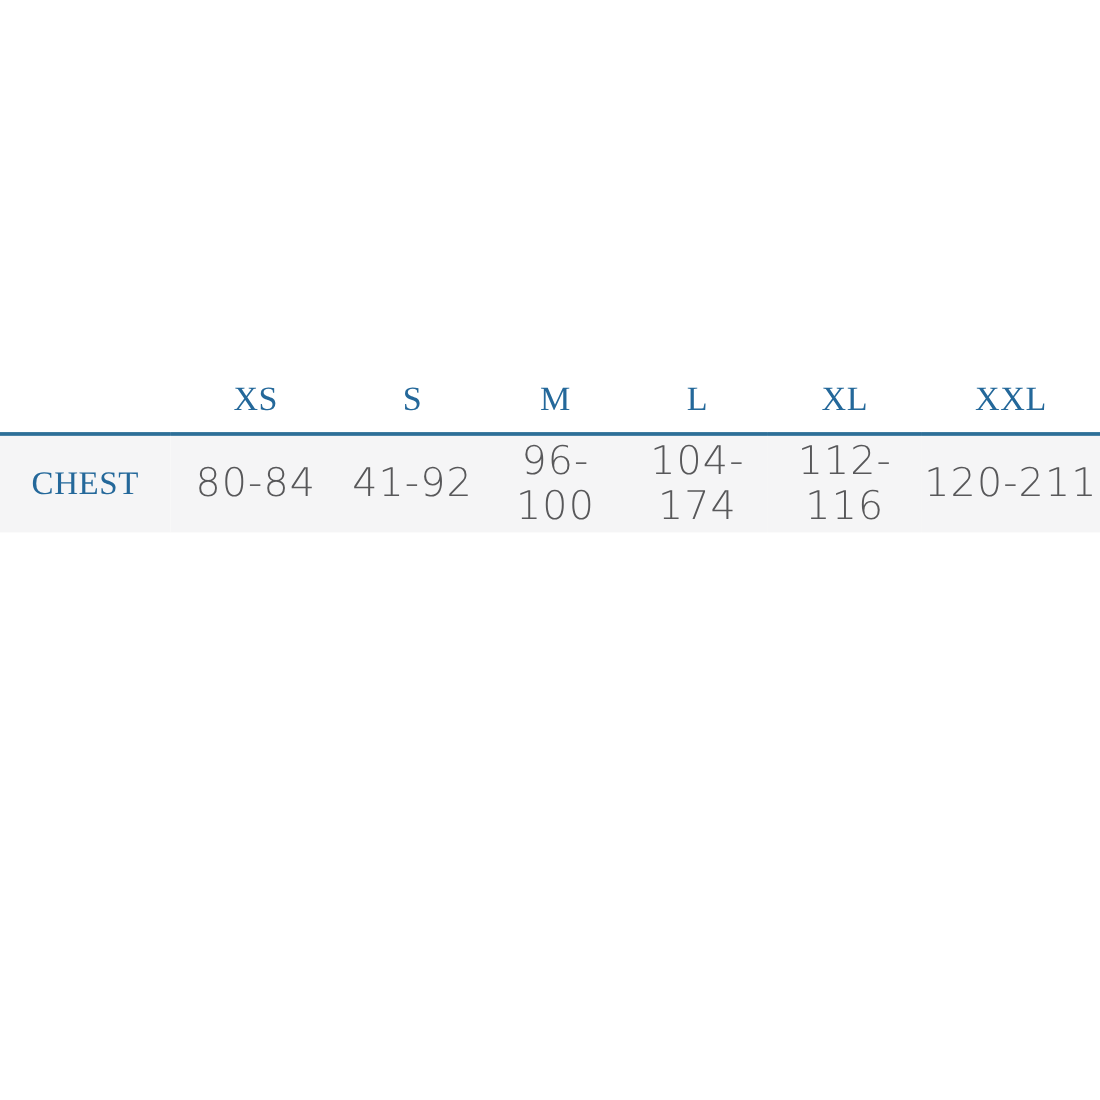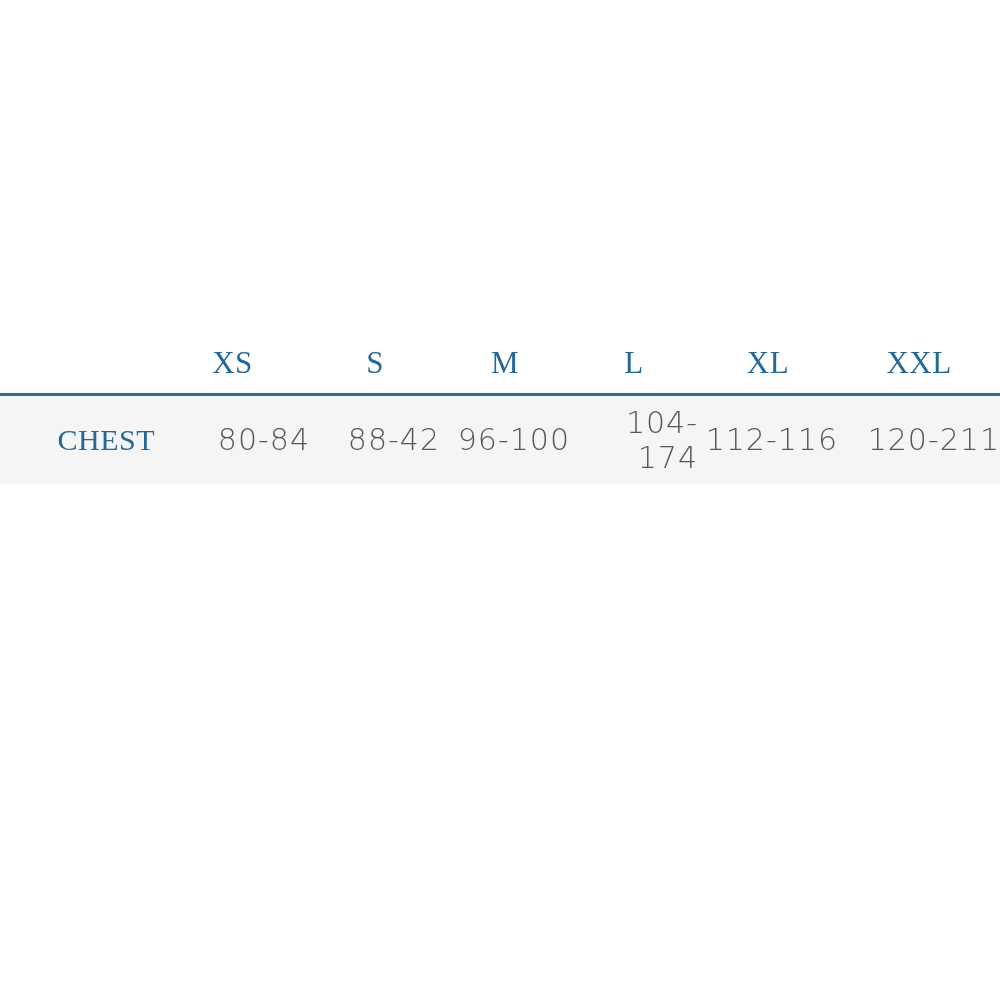--- a/index.html
+++ b/index.html
@@ -34,34 +34,34 @@
     font-size:31px;
     letter-spacing:0.5px;
     color:var(--header-text);
     text-align:center;
     padding:0;
   }
   thead th.corner{ background:transparent; }
   tbody tr{ height:90px; }
   tbody tr.striped{ background:var(--stripe); }
   td{
-    text-align:right;
+    text-align:center;
     vertical-align:middle;
     padding:0;
   }
   td.row-label{
     font-family:"Liberation Serif","DejaVu Serif",serif;
     font-size:30px;
     letter-spacing:0.5px;
     color:var(--header-text);
   }
   td.value{
     font-family:"DejaVu Sans","Liberation Sans",sans-serif;
     font-weight:300;
-    font-size:30px;
+    font-size:36px;
     letter-spacing:1px;
     color:var(--value-text);
   }
 </style>
 </head>
 <body>
 
 <div class="table-wrap">
   <table class="size-chart">
     <colgroup>
@@ -81,21 +81,21 @@
         <th>M</th>
         <th>L</th>
         <th>XL</th>
         <th>XXL</th>
       </tr>
     </thead>
     <tbody>
       <tr class="striped">
         <td class="row-label">CHEST</td>
         <td class="value">80-84</td>
-        <td class="value">88-42</td>
+        <td class="value">41-92</td>
         <td class="value">96-100</td>
         <td class="value">104-174</td>
         <td class="value">112-116</td>
         <td class="value">120-211</td>
       </tr>
     </tbody>
   </table>
 </div>
 
 </body></html>

